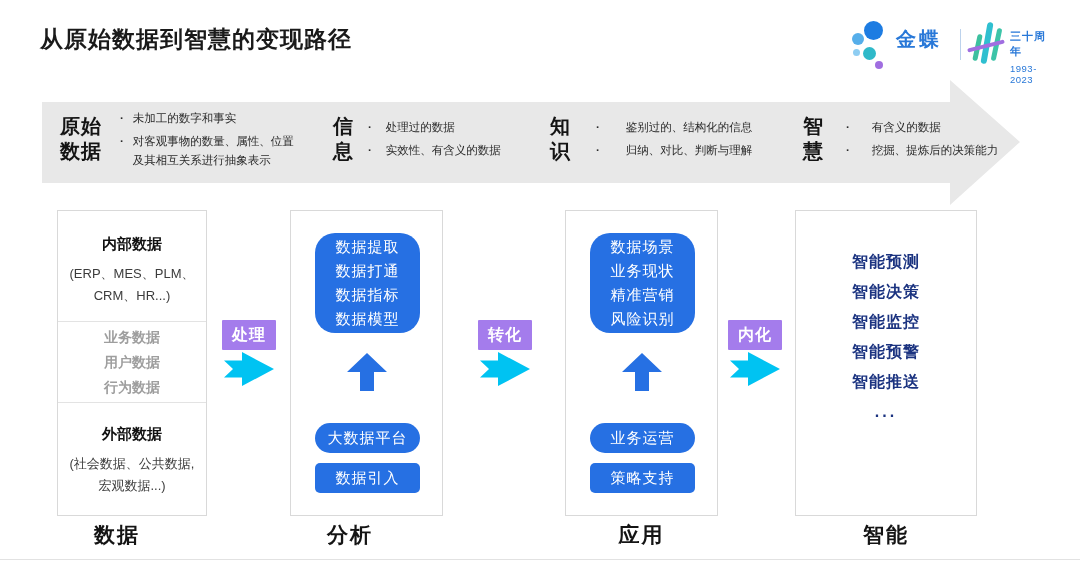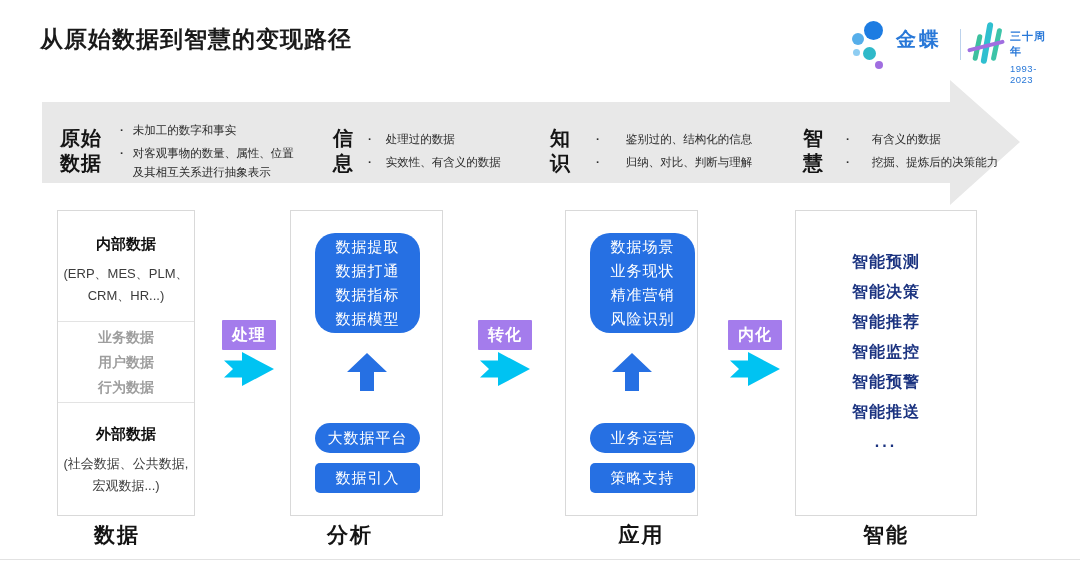--- a/index.html
+++ b/index.html
@@ -31,37 +31,37 @@
   .mslash { left:-3px; top:25px; width:38px; height:4px; background:#a06ee0;
             border-radius:2px; transform:rotate(-14deg); }
   .logo-ann { position:absolute; left:158px; top:11px; }
   .ann-text { font-size:11px; font-weight:700; color:#2878d8; letter-spacing:1px; }
   .ann-years { font-size:9.5px; color:#2878d8; margin-top:4px; letter-spacing:0.5px; }
 
   
   .banner-svg { position:absolute; left:42px; top:80px; }
 
   
-  .stage { position:absolute; top:112px; height:78px; display:flex; align-items:center; }
+  .stage { position:absolute; top:100px; height:78px; display:flex; align-items:center; }
   .stage-title { font-weight:700; font-size:20px; line-height:25px; color:#141414; letter-spacing:1px; }
   .t-wide { width:48px; }
   .t-narrow { width:23px; }
   .stage-points { display:flex; flex-direction:column; gap:4px; }
   .point { display:flex; align-items:flex-start; font-size:11.5px; color:#2b2b2b; line-height:19px; }
   .pdot { flex:0 0 auto; font-weight:700; color:#2b2b2b; }
   .s1 { left:60px; }  .s1 .stage-points { margin-left:12px; width:174px; } .s1 .pdot { margin-right:9px; }
   .s2 { left:333px; } .s2 .stage-points { margin-left:12px; width:170px; } .s2 .pdot { margin-right:14px; }
   .s3 { left:550px; } .s3 .stage-points { margin-left:23px; width:178px; } .s3 .pdot { margin-right:26px; }
   .s4 { left:803px; } .s4 .stage-points { margin-left:20px; width:178px; } .s4 .pdot { margin-right:22px; }
 
   
   .col { position:absolute; top:210px; height:306px; background:#fff; border:1px solid #d9d9d9; }
-  .col-data { left:57px; width:138px; }
+  .col-data { left:57px; width:150px; }
   .col-analysis { left:290px; width:153px; }
-  .col-application { left:565px; width:133px; }
+  .col-application { left:565px; width:153px; }
   .col-intelligence { left:795px; width:182px; }
 
   
   .cd-sec1 { height:110px; padding-top:24px; text-align:center; }
   .cd-title { font-size:15px; font-weight:700; color:#111; margin-bottom:9px; }
   .cd-detail { font-size:13px; color:#3c3c3c; line-height:22px; width:134px; margin:0 auto; }
   .cd-sec2 { height:82px; border-top:1px solid #e3e3e3; border-bottom:1px solid #e3e3e3;
              display:flex; flex-direction:column; justify-content:center; gap:3px; text-align:center; }
   .cd-mid { font-size:14px; color:#9e9e9e; font-weight:600; line-height:22px; }
   .cd-sec3 { padding-top:22px; text-align:center; }
@@ -243,21 +243,20 @@
 
   <div class="flow-label fl-3">内化</div>
   <svg class="flow-cyan fc-3" width="50" height="34" viewBox="0 0 50 34">
     <polygon points="0,8.5 18,8.5 18,0 50,17 18,34 18,25.5 0,25.5 9,17" fill="#00c3f2"></polygon>
   </svg>
 
   <div class="col col-intelligence">
     <div class="ci-list">
       <div class="ci-item">智能预测</div>
       <div class="ci-item">智能决策</div>
-      <div class="ci-item">智能推荐</div>
       <div class="ci-item">智能监控</div>
       <div class="ci-item">智能预警</div>
       <div class="ci-item">智能推送</div>
       <div class="ci-item ci-ellipsis">...</div>
     </div>
   </div>
 
   <div class="bottom-label bl-1">数据</div>
   <div class="bottom-label bl-2">分析</div>
   <div class="bottom-label bl-3">应用</div>

